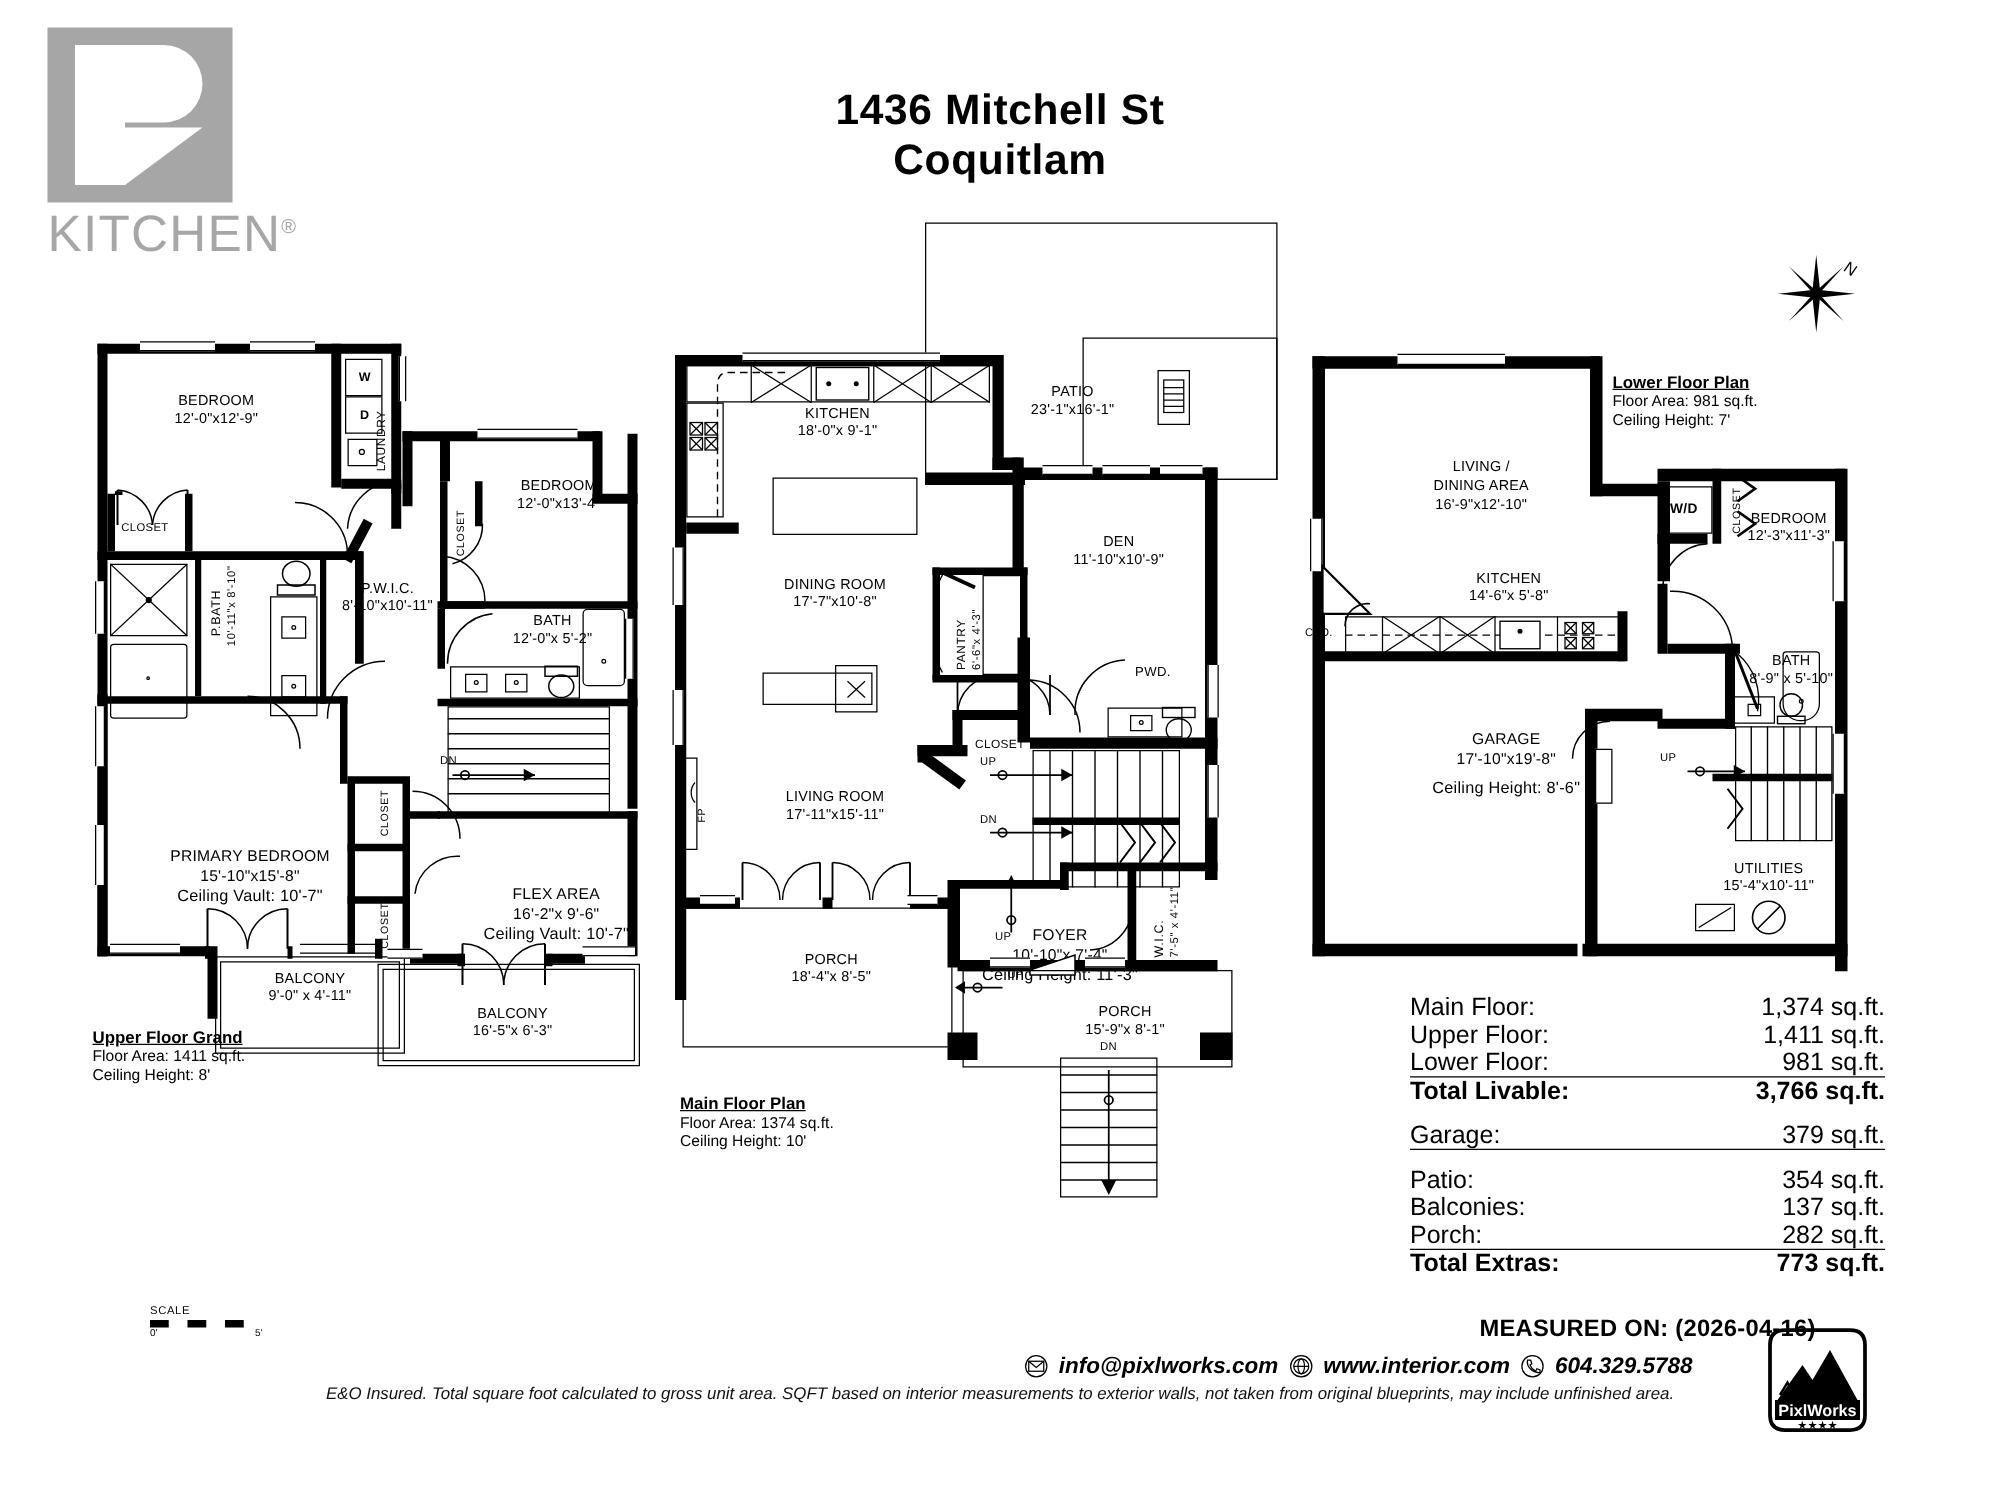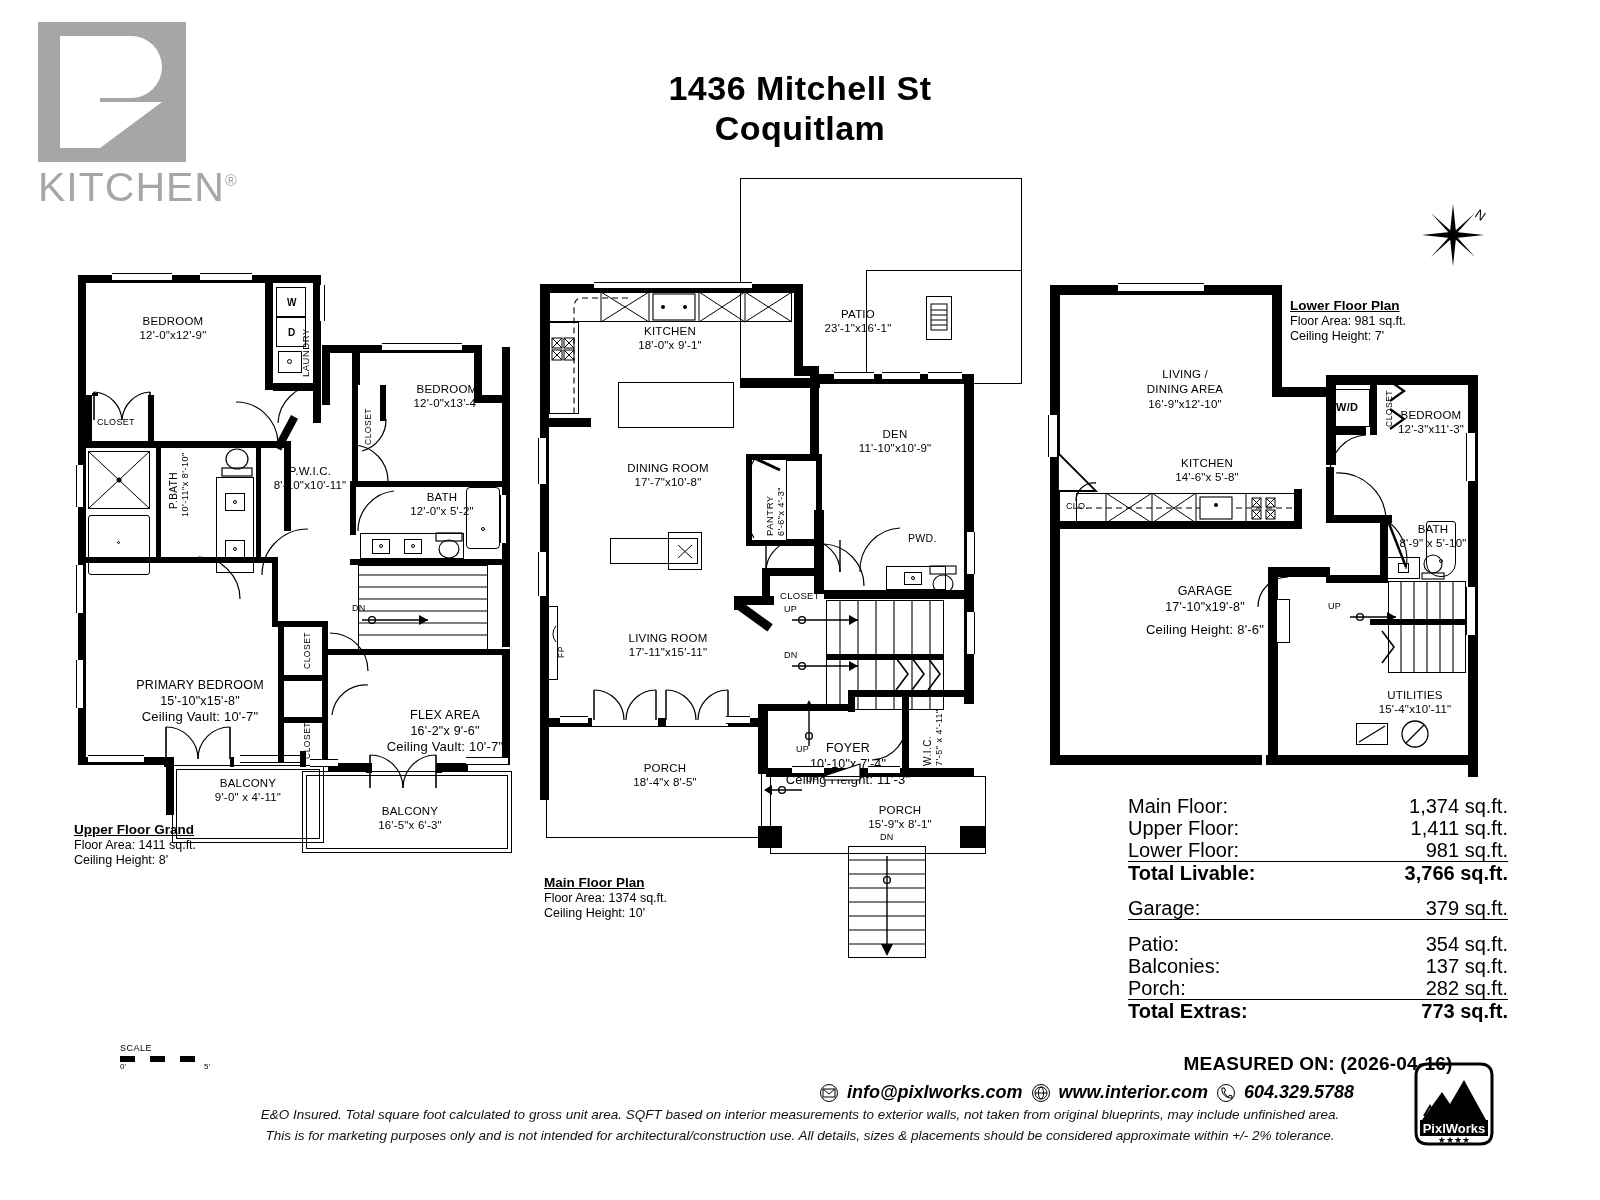--- a/index.html
+++ b/index.html
@@ -656,21 +656,21 @@
       <line x1="176" y1="5" x2="185" y2="14"></line>
         <line x1="185" y1="5" x2="176" y2="14"></line>
       <line x1="190" y1="5" x2="199" y2="14"></line>
         <line x1="199" y1="5" x2="190" y2="14"></line>
       <line x1="176" y1="17" x2="185" y2="26"></line>
         <line x1="185" y1="17" x2="176" y2="26"></line>
       <line x1="190" y1="17" x2="199" y2="26"></line>
         <line x1="199" y1="17" x2="190" y2="26"></line>
     </g>
   </svg>
-  <div class="tiny" style="left:26px;top:226px;font-size:9px;">CLO.</div>
+  <div class="tiny" style="left:4px;top:226px;font-size:9px;">CLO.</div>
   <div class="wall" style="left:20px;top:246px;width:240px;height:8px;"></div>
   <div class="wall" style="left:254px;top:214px;width:8px;height:40px;"></div>
 
   <div class="thin" style="left:290px;top:114px;width:40px;height:38px;"></div>
   <div class="tiny" style="left:296px;top:126px;font-weight:bold;font-size:11px;">W/D</div>
   <div class="wall" style="left:286px;top:152px;width:40px;height:8px;"></div>
   <svg class="abs" style="left:286px;top:158px;" width="44" height="42">
       <path d="M40,2 A38,38 0 0 0 4,40" fill="none" stroke="#000" stroke-width="1.2"></path>
     </svg>
   <div class="wall" style="left:330px;top:100px;width:7px;height:60px;"></div>
@@ -856,14 +856,13 @@
     <path d="M14,62 L34,34 L42,46 L56,22 L78,62 Z" fill="#000"></path>
     <path d="M16,58 L22,48 L25,54 L29,46" fill="none" stroke="#000" stroke-width="2"></path>
     <rect x="12" y="62" width="68" height="16" fill="#000"></rect>
     <text x="46" y="75" font-size="13" font-weight="bold" fill="#fff" text-anchor="middle" font-family="Liberation Sans, sans-serif">PixlWorks</text>
     <text x="46" y="85" font-size="9" fill="#000" text-anchor="middle" font-family="Liberation Sans, sans-serif">★★★★</text>
   </svg>
 </div>
 
 <div class="abs" id="disclaimer">
   <div>E&amp;O Insured.  Total square foot calculated to gross unit area. SQFT based on interior measurements to exterior walls, not taken from original blueprints, may include unfinished area.</div>
-  <div>This is for marketing purposes only and is not intended for architectural/construction use.  All details, sizes &amp; placements should be considered approximate within +/- 2%  tolerance.</div>
 </div>
 
 </body></html>

